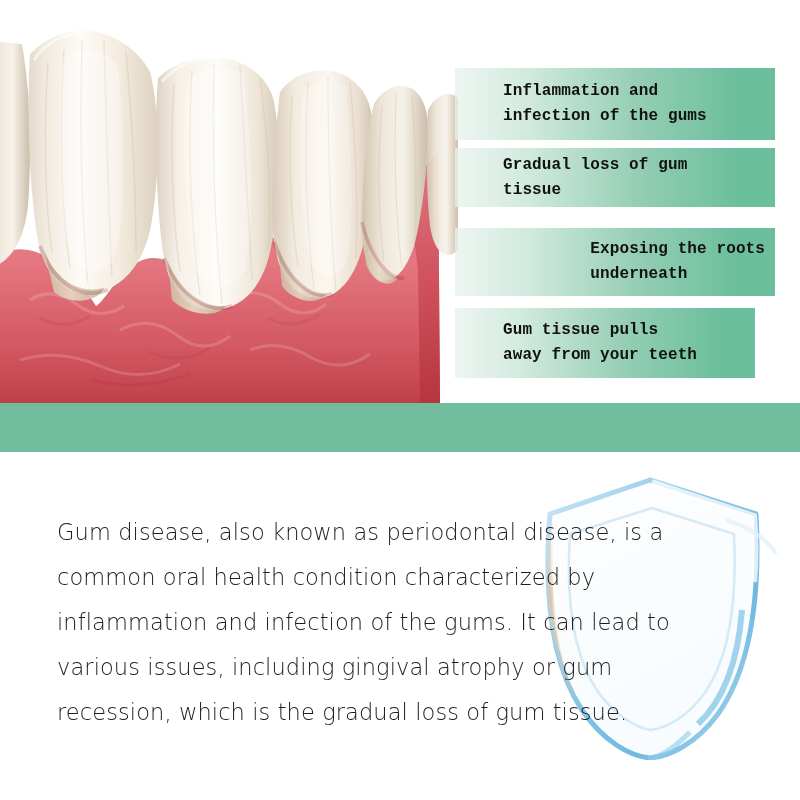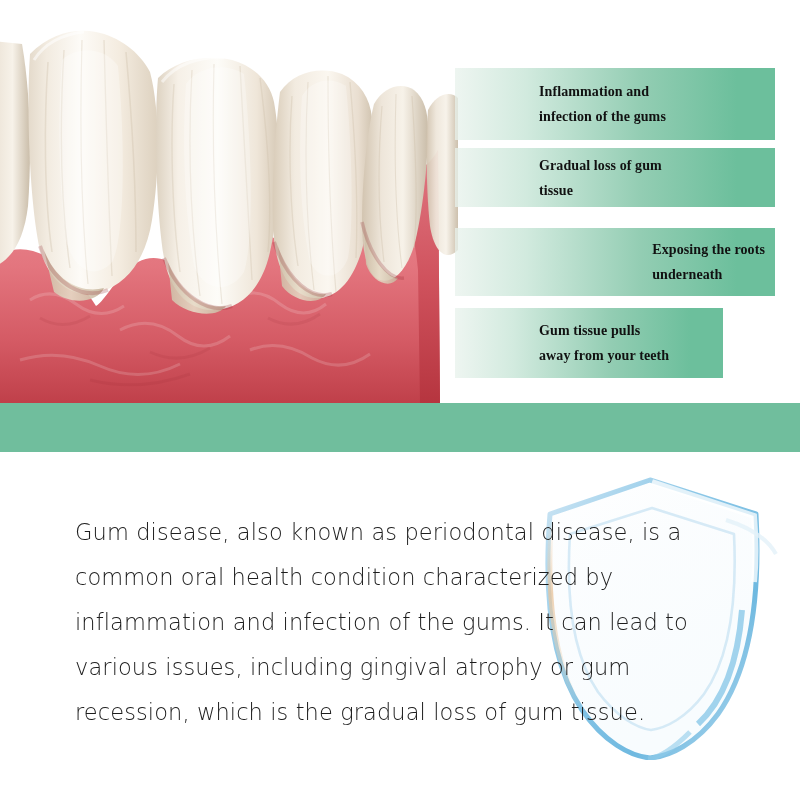--- a/index.html
+++ b/index.html
@@ -24,47 +24,46 @@
     padding:6px 10px 6px 48px;
     display:flex;flex-direction:column;justify-content:center;
     background:linear-gradient(to right,
         rgba(232,242,236,0.75) 0%,
         rgba(205,232,219,0.90) 22%,
         #93cdb3 58%,
         #6cbf9c 88%,
         #6cbf9c 100%);
   }
   .band-text{
-    font-family:Liberation Serif, serif;
+    font-family:Liberation Mono, monospace;
     font-weight:bold;
-    font-size:14px;
+    font-size:16px;
     line-height:25px;
     color:#111111;
     letter-spacing:0.1px;
     white-space:pre-line;
-    margin-left:36px;
   }
   #band0{top:68px;width:320px;height:72px;}
   #band1{top:148px;width:320px;height:59px;}
   #band2{top:228px;width:320px;height:68px;align-items:flex-end;}
-  #band3{top:308px;width:268px;height:70px;}
+  #band3{top:308px;width:300px;height:70px;}
 
   
   .green-bar{
     position:absolute;left:0;top:403px;width:800px;height:49px;
     background:#70be9d;
   }
 
   
   .lower{position:absolute;left:0;top:455px;width:800px;height:345px;background:#fff;overflow:hidden;}
 
   .shield{position:absolute;left:520px;top:15px;width:270px;height:290px;}
 
   .body-copy{
-    position:absolute;left:75px;top:55px;width:690px;
+    position:absolute;left:57px;top:55px;width:690px;
     font-family:"DejaVu Sans", sans-serif;
     font-weight:300;
     font-size:22.5px;
     line-height:45px;
     color:#1d1d1d;
     letter-spacing:0.1px;
     white-space:pre-line;
   }
 </style>
 </head>

